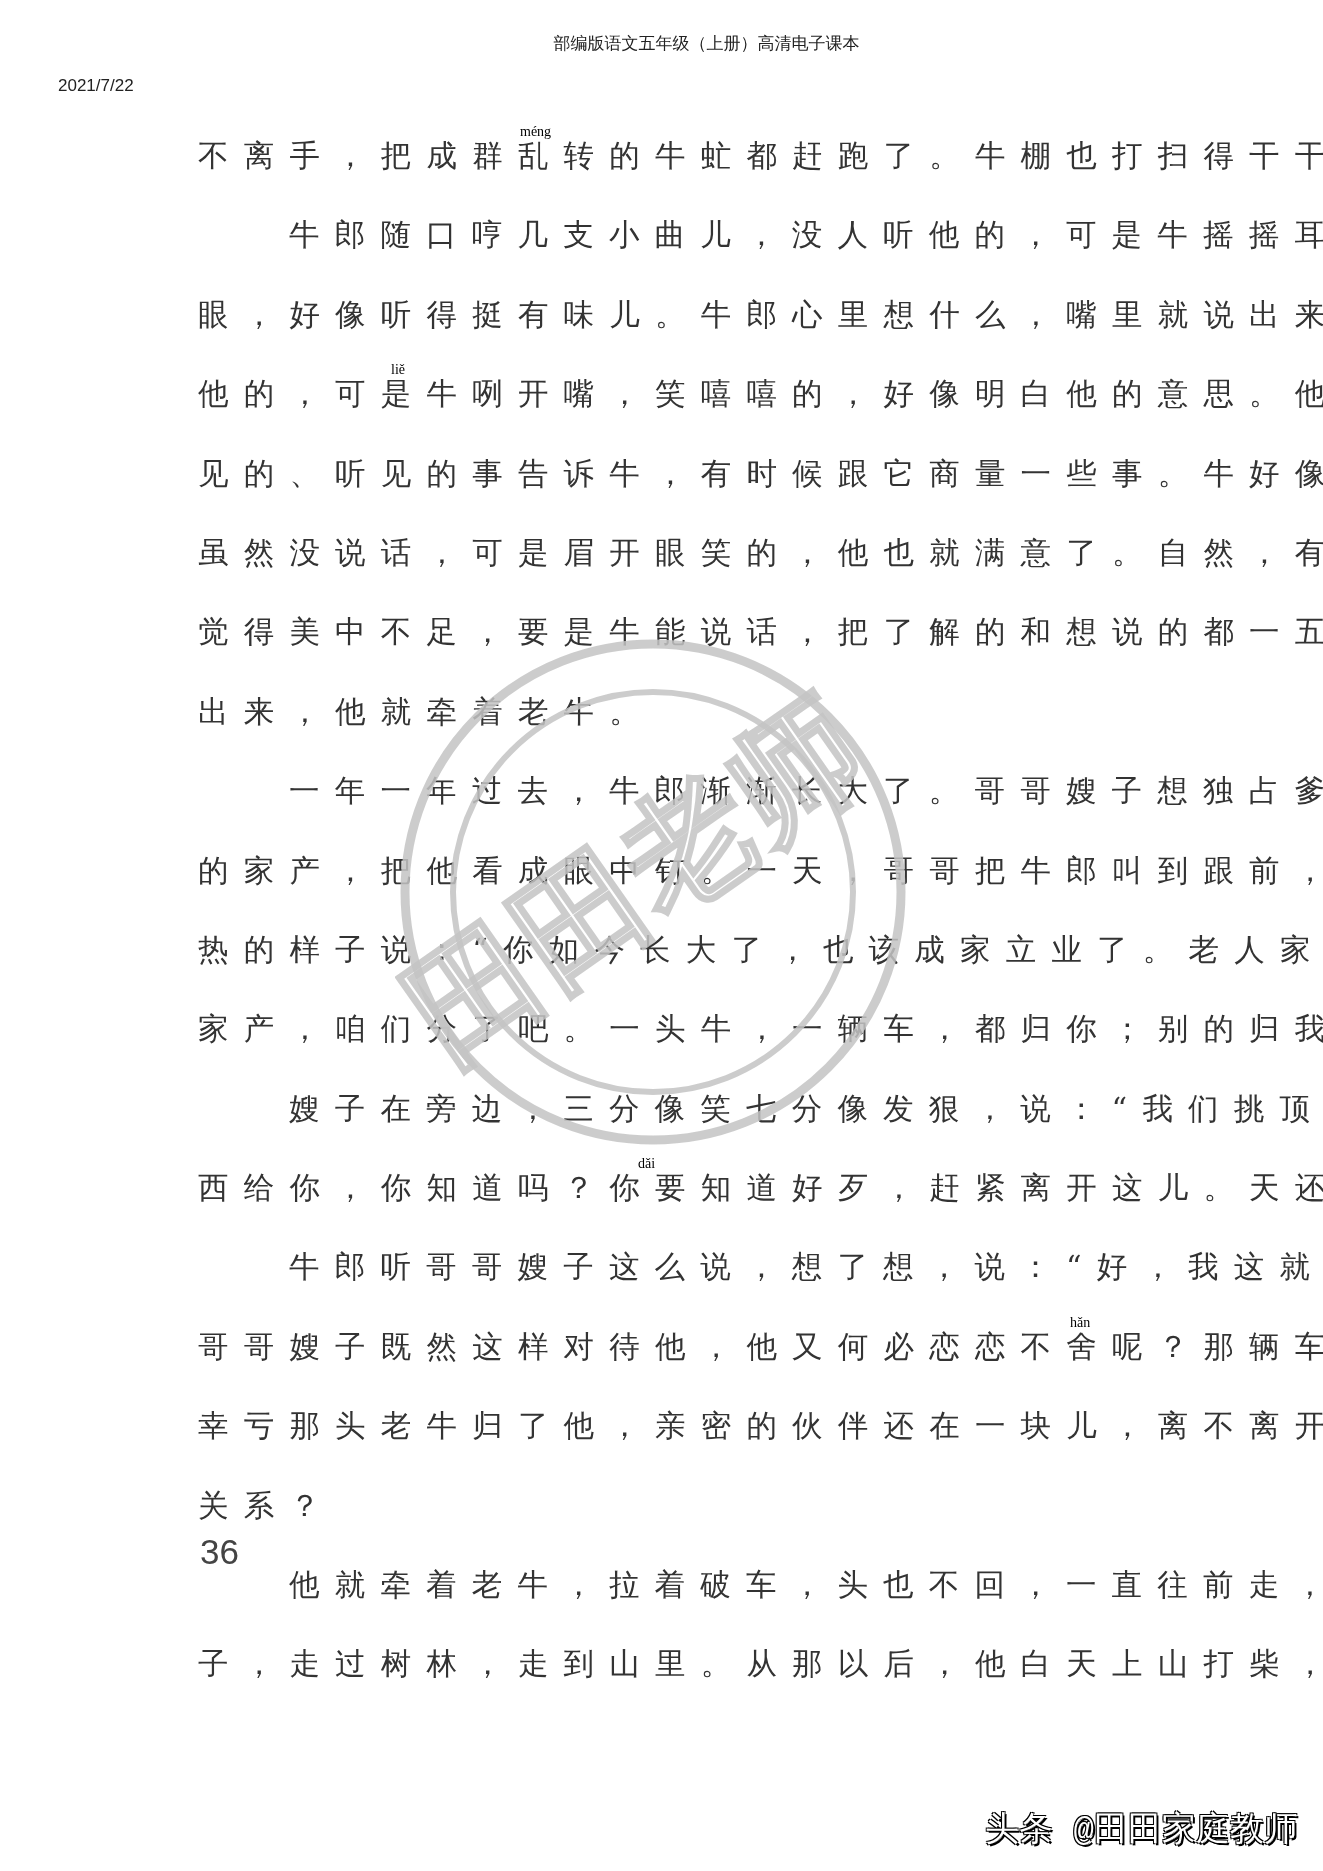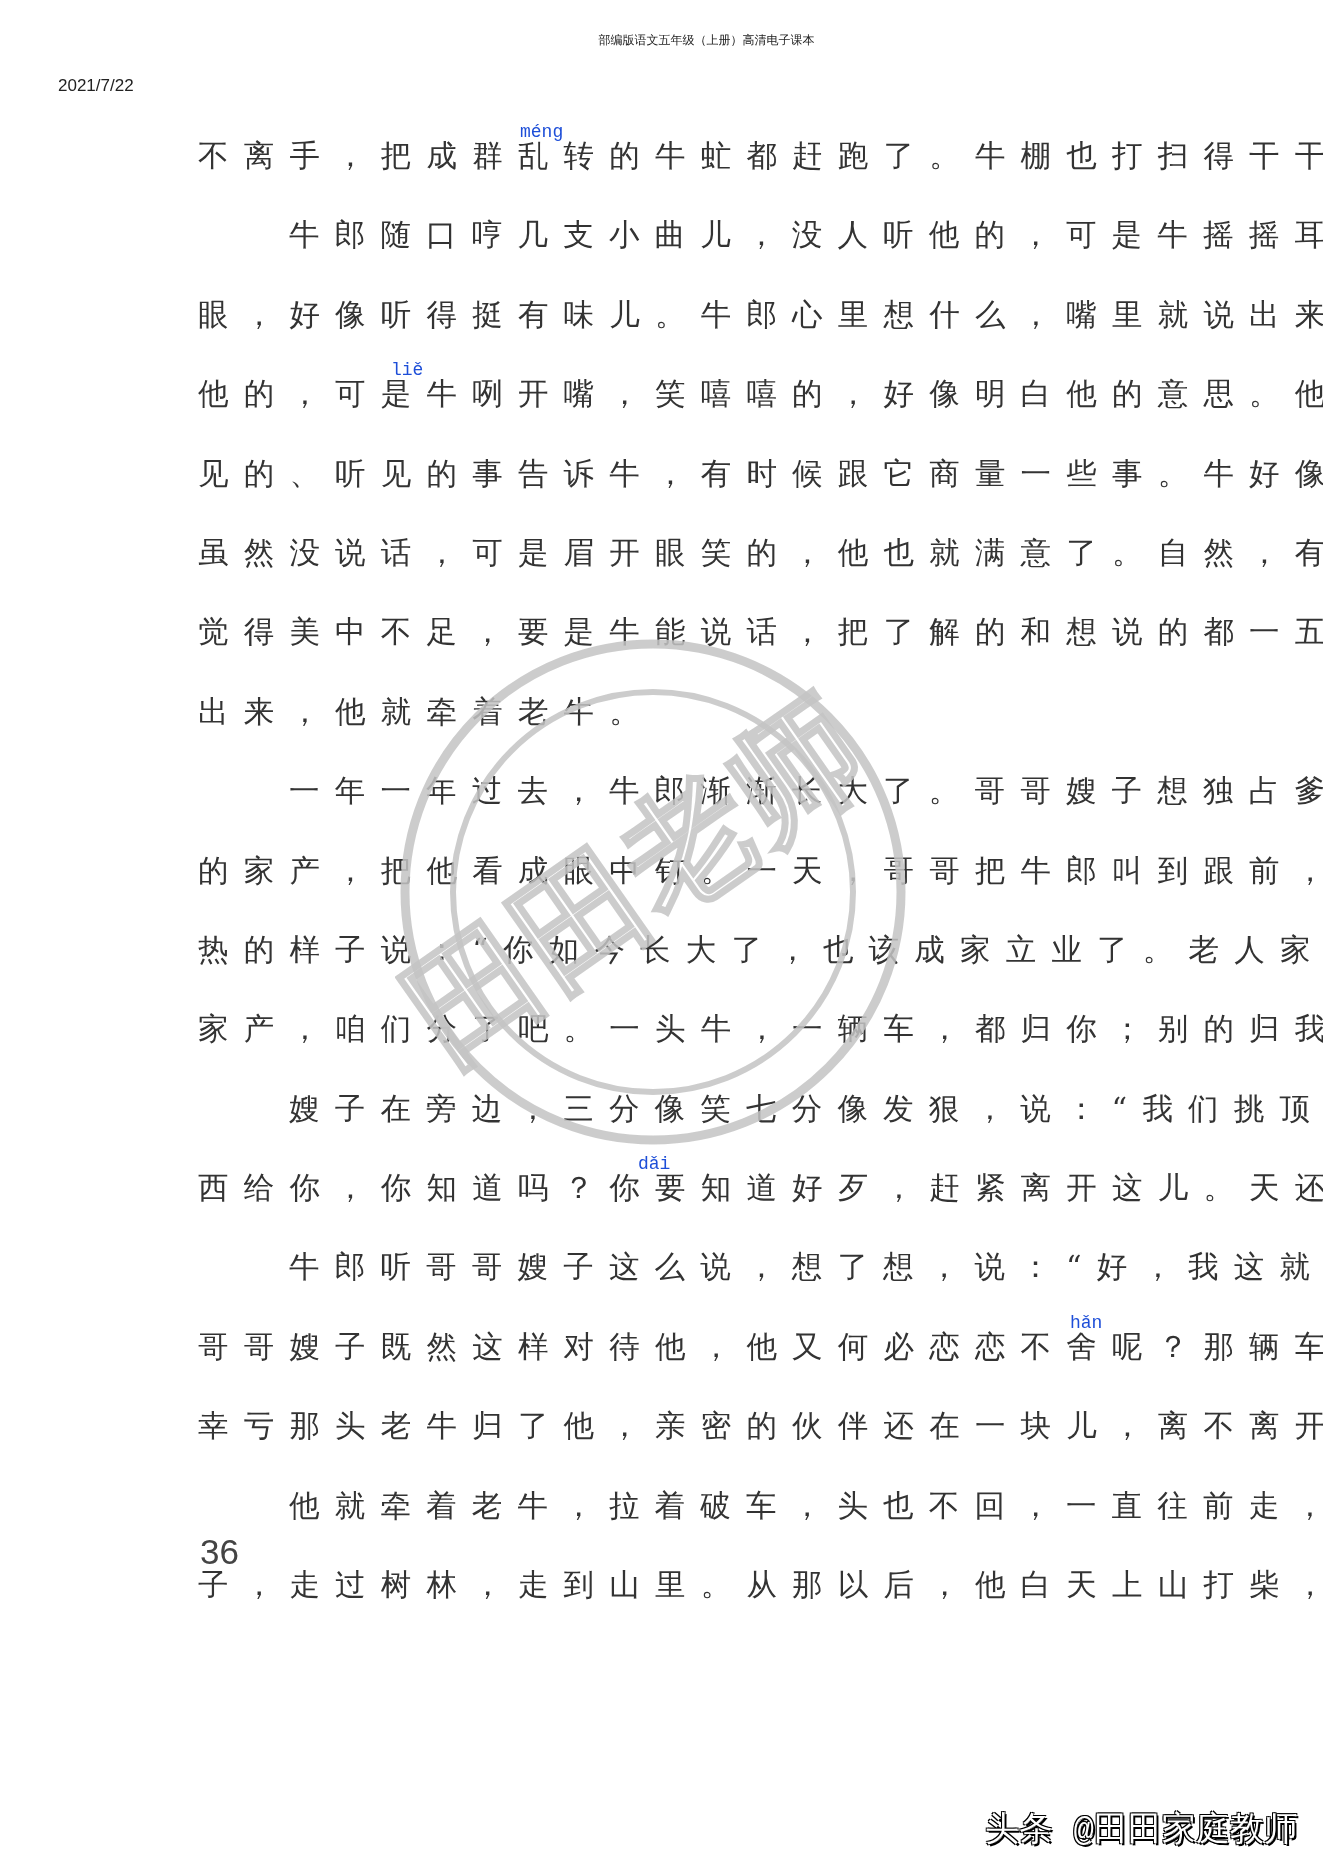--- a/index.html
+++ b/index.html
@@ -7,36 +7,36 @@
     width: 1323px; height: 1871px; position: relative; overflow: hidden;
     font-family: "DejaVu Sans", sans-serif; color: #2b2b2b;
   }
   .print-date {
     position: absolute; left: 58px; top: 32px;
     font-family: "Liberation Sans", sans-serif; font-size: 17px; color: #222; margin-top: 44px;
   }
   .print-title {
     position: absolute; left: 0; width: 1323px; top: 32px; text-align: center;
     padding-left: 90px; box-sizing: border-box;
-    font-family: "DejaVu Sans", sans-serif; font-size: 12px; color: #222;
+    font-family: "DejaVu Sans", sans-serif; font-size: 17px; color: #222;
   }
   .body-text {
     position: absolute; left: 198px; top: 133px; width: 920px;
   }
   .line {
     height: 79.4px; line-height: 46px; font-size: 30.5px;
     font-family: "DejaVu Serif", "Liberation Serif", serif;
     color: #333; letter-spacing: 15.2px; white-space: nowrap;
     position: relative;
   }
   .line.indent { padding-left: 91px; }
   .pinyin {
     position: absolute; top: -24px;
-    font-family: Liberation Mono, monospace; font-size: 18px;
-    letter-spacing: 0; color: #1d4ed8;
+    font-family: Liberation Serif, serif; font-size: 14px;
+    letter-spacing: 0; color: #000000;
   }
   .page-number {
     position: absolute; left: 200px; top: 1532px;
     font-family: "Liberation Sans", sans-serif; font-size: 35px; color: #444;
   }
   .watermark {
     position: absolute; left: 395px; top: 620px; width: 520px; height: 560px;
     pointer-events: none;
   }
   .credit {
@@ -63,20 +63,21 @@
     <div class="line"><span>出来，他就牵着老牛。</span></div>
     <div class="line indent"><span>一年一年过去，牛郎渐渐长大了。哥哥嫂子想独占爹娘留下来</span></div>
     <div class="line"><span>的家产，把他看成眼中钉。一天，哥哥把牛郎叫到跟前，装得很亲</span></div>
     <div class="line"><span>热的样子说：“你如今长大了，也该成家立业了。老人家留下一点儿</span></div>
     <div class="line"><span>家产，咱们分了吧。一头牛，一辆车，都归你；别的归我。”</span></div>
     <div class="line indent"><span>嫂子在旁边，三分像笑七分像发狠，说：“我们挑顶有用的东</span></div>
     <div class="line"><span>西给你，你知道吗？你要知道好歹，赶紧离开这儿。天还早，能走</span><span class="pinyin" style="left: 440px;">dǎi</span></div>
     <div class="line indent"><span>牛郎听哥哥嫂子这么说，想了想，说：“好，我这就走！”他想</span></div>
     <div class="line"><span>哥哥嫂子既然这样对待他，他又何必恋恋不舍呢？那辆车不稀罕，</span><span class="pinyin" style="left: 872px;">hǎn</span></div>
     <div class="line"><span>幸亏那头老牛归了他，亲密的伙伴还在一块儿，离不离开家有什么</span></div>
+    <div class="line"><span>关系？</span></div>
     <div class="line indent"><span>他就牵着老牛，拉着破车，头也不回，一直往前走，走出村</span></div>
     <div class="line"><span>子，走过树林，走到山里。从那以后，他白天上山打柴，柴装满一</span></div>
   </div>
 
 <div class="page-number">36</div>
 
 <svg class="watermark" viewBox="0 0 520 560" xmlns="http://www.w3.org/2000/svg">
   <g fill="none" stroke="#c4c4c4" stroke-width="10" opacity="0.85">
     <circle cx="258" cy="272" r="248" stroke-width="9"></circle>
     <circle cx="258" cy="272" r="200" stroke-width="6"></circle>

